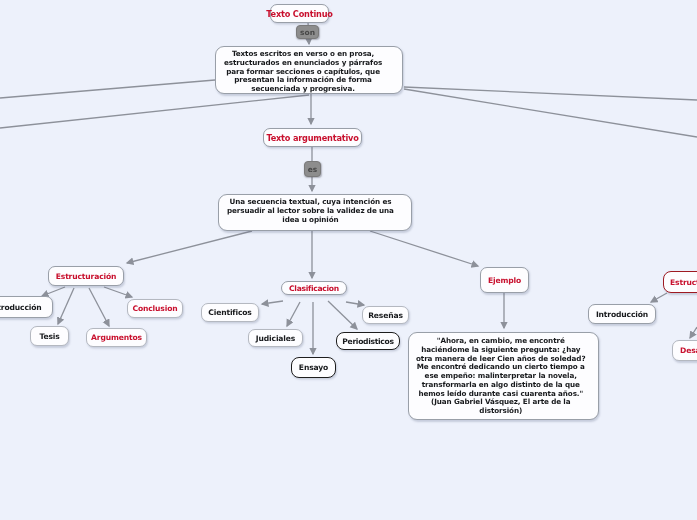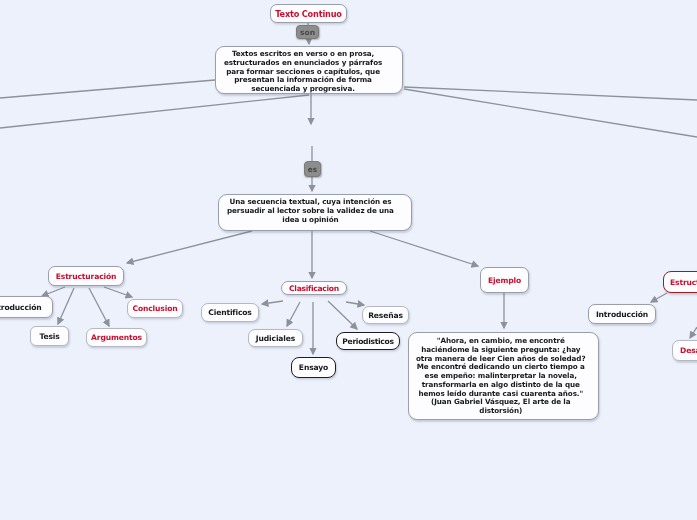--- a/index.html
+++ b/index.html
@@ -65,52 +65,55 @@
       <line x1="504" y1="286" x2="504" y2="328" marker-end="url(#arr)"></line>
       <line x1="667" y1="293" x2="651" y2="302" marker-end="url(#arr)"></line>
       <line x1="697" y1="327" x2="690" y2="338" marker-end="url(#arr)"></line>
       <line x1="215" y1="80" x2="0" y2="98"></line>
       <line x1="309" y1="95" x2="0" y2="128"></line>
       <line x1="404" y1="87" x2="697" y2="100"></line>
       <line x1="404" y1="89" x2="697" y2="137"></line>
     </g>
   </svg>
 
-  <div class="node title red" style="left:270px;top:4px;width:77px;height:19px;">
+  <div class="node title red" style="left:270px;top:4px;width:59px;height:19px;">
       <span>Texto Continuo</span>
     </div>
 
   <div class="node connector" style="left:296px;top:25px;width:23px;height:14px;">
       <span>son</span>
     </div>
 
   <div class="node para" style="left:215px;top:46px;width:188px;height:48px;"><span>Textos escritos en verso o en prosa,
 estructurados en enunciados y párrafos
 para formar secciones o capítulos, que
 presentan la información de forma
 secuenciada y progresiva.</span></div>
 
+  <div class="node title red" style="left:263px;top:128px;width:99px;height:19px;">
+      <span>Texto argumentativo</span>
+    </div>
 
   <div class="node connector" style="left:304px;top:161px;width:17px;height:16px;">
       <span>es</span>
     </div>
 
   <div class="node para" style="left:218px;top:194px;width:194px;height:37px;"><span>Una secuencia textual, cuya intención es
 persuadir al lector sobre la validez de una
 idea u opinión</span></div>
 
   <div class="node red" style="left:48px;top:266px;width:76px;height:20px;">
       <span>Estructuración</span>
     </div>
 
   <div class="node" style="left:-22px;top:296px;width:75px;height:22px;">
       <span>Introducción</span>
     </div>
 
-  <div class="node light" style="left:30px;top:326px;width:39px;height:20px;border-radius:6px;">
+  <div class="node light" style="left:30px;top:326px;width:39px;height:20px;">
       <span>Tesis</span>
     </div>
 
   <div class="node light red" style="left:86px;top:328px;width:61px;height:19px;">
       <span>Argumentos</span>
     </div>
 
   <div class="node light red" style="left:127px;top:299px;width:56px;height:19px;">
       <span>Conclusion</span>
     </div>

